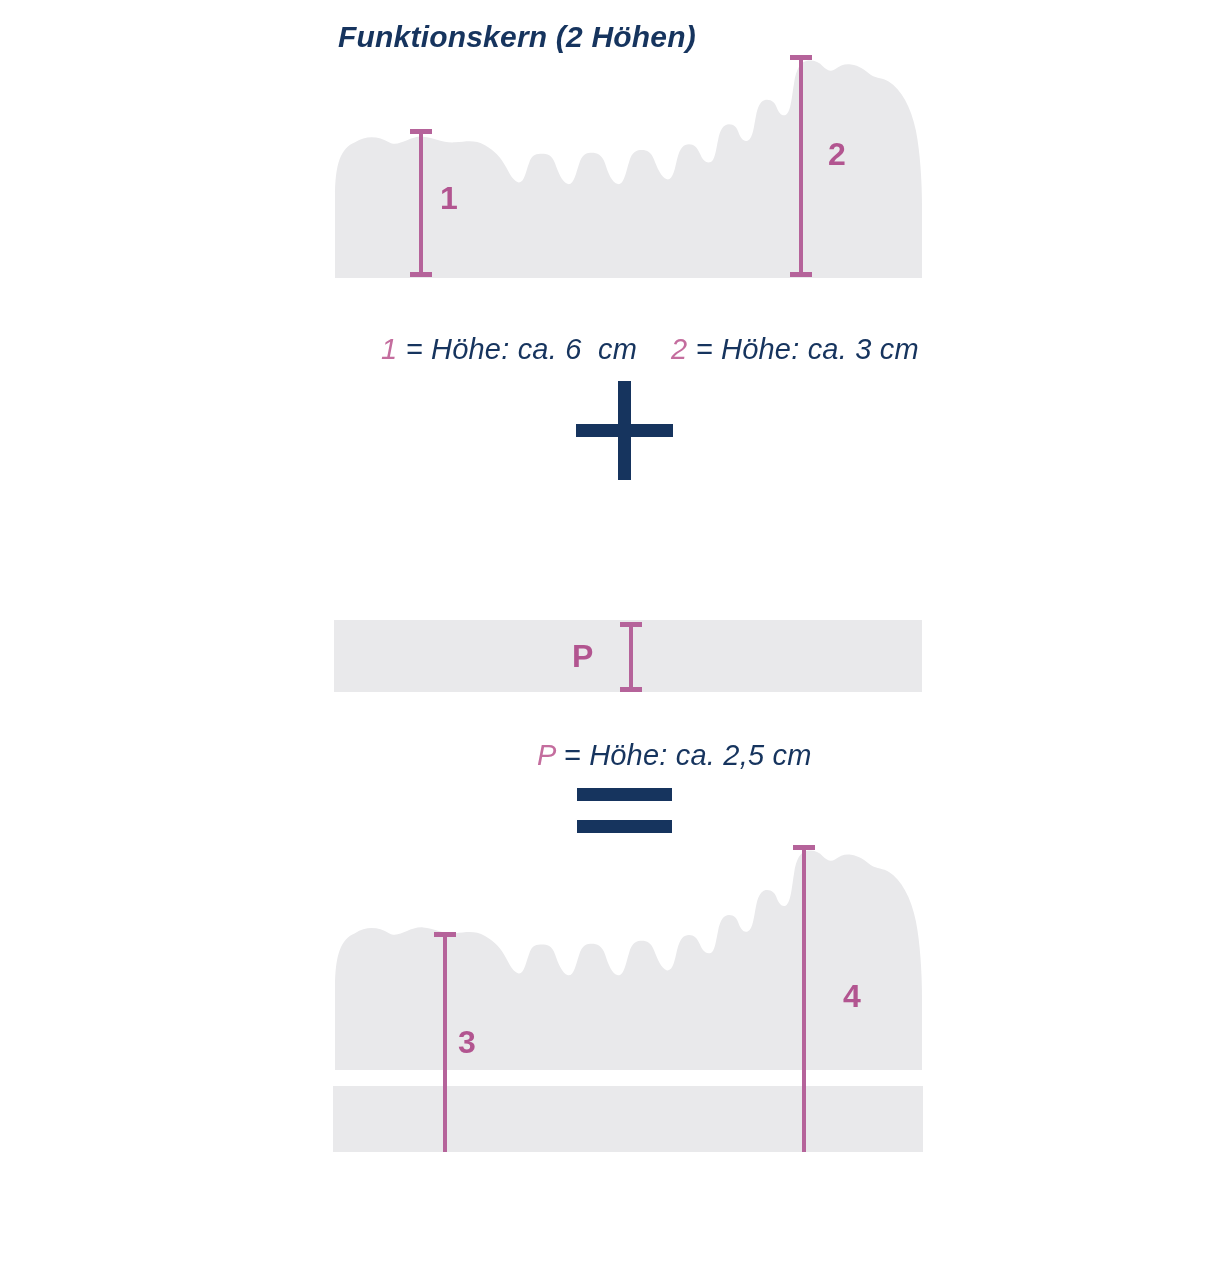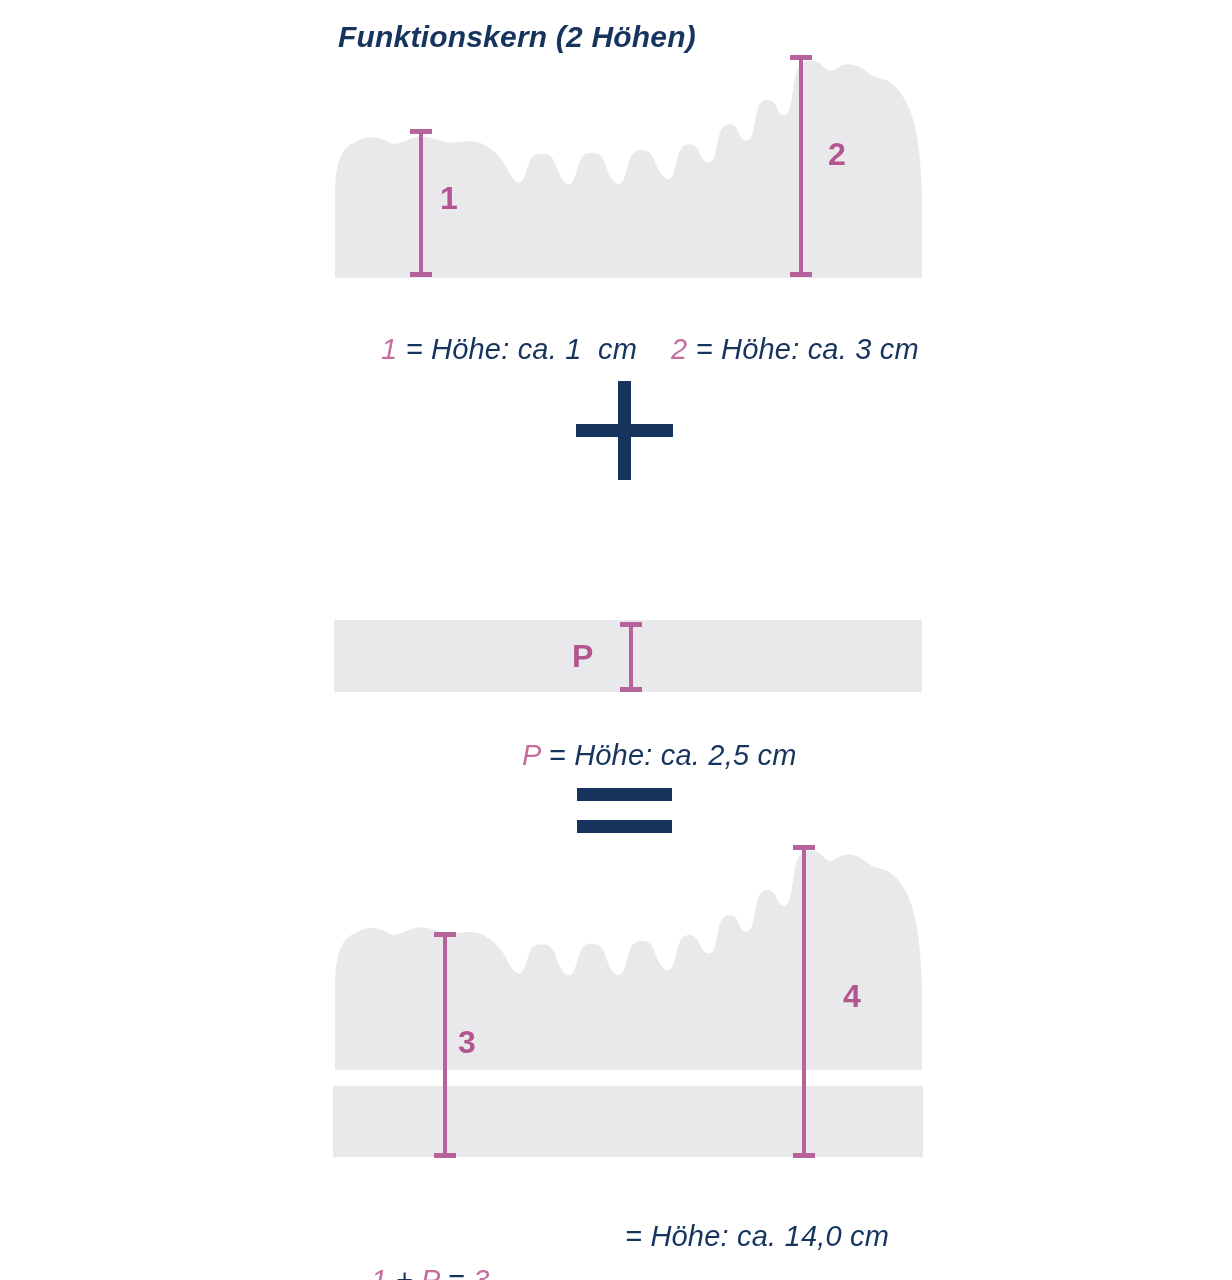--- a/index.html
+++ b/index.html
@@ -1,21 +1,21 @@
 <!DOCTYPE html>
 <html style="--navy: #16345e; --pink-line: #b5639a; --pink-label: #b25590; --pink-text: #c46d9e; --shape-gray: #e9e9eb; --background: #ffffff;"><head>
 <meta charset="utf-8">
 <style>
   :root{
     --navy:#16345e; --pink-line:#b5639a; --pink-label:#b25590;
     --pink-text:#c46d9e; --shape-gray:#e9e9eb; --background:#ffffff;
   }
   html,body{margin:0;padding:0;background:var(--background);}
   .canvas{
-    position:relative; width:1232px; height:1280px; overflow:hidden;
+    position:relative; width:1232px; height:1152px; overflow:hidden;
     background:var(--background);
     font-family:"Liberation Sans", sans-serif;
   }
   .title{
     position:absolute; font-style:italic; font-size:30px; font-weight:600;
     color:var(--navy); white-space:pre; letter-spacing:.2px;
   }
   .cap{
     position:absolute; font-style:italic; font-size:29px; color:var(--navy);
     white-space:pre; letter-spacing:.2px;
@@ -98,38 +98,38 @@
     <use href="#pillowPath" fill="var(--shape-gray)"></use>
   </svg>
 
   <div class="measure" style="left:419px; top:129px; height:148px"></div>
   <div class="mlabel" style="left:440px; top:180px">1</div>
 
   <div class="measure" style="left:799px; top:55px; height:222px"></div>
   <div class="mlabel" style="left:828px; top:136px">2</div>
 
   <div class="cap" style="left:348px; top:300px">
-    <span class="pk">1</span><span> = Höhe: ca. 1  cm</span>
+    <span class="pk">1</span><span> = Höhe: ca. 6  cm</span>
   </div>
   <div class="cap" style="left:638px; top:300px">
     <span class="pk">2</span><span> = Höhe: ca. 3 cm</span>
   </div>
 
   <div class="plus" style="left:576px; top:381px">
     <i class="v"></i>
       <i class="h"></i>
   </div>
 
 
   <div class="plate" style="left:334px; top:620px; width:588px; height:72px"></div>
 
   <div class="measure" style="left:629px; top:622px; height:70px"></div>
   <div class="mlabel" style="left:572px; top:638px">P</div>
 
-  <div class="cap" style="left:489px; top:706px">
+  <div class="cap" style="left:504px; top:706px">
     <span class="pk">P</span><span> = Höhe: ca. 2,5 cm</span>
   </div>
 
   <div class="equals" style="left:577px; top:788px">
     <i></i>
       <i></i>
   </div>
 
   <svg class="pillow" style="left:333px; top:847px;" width="590" height="223" viewBox="0 0 590 233" preserveAspectRatio="none">
     <use href="#pillowPath" fill="var(--shape-gray)"></use>

